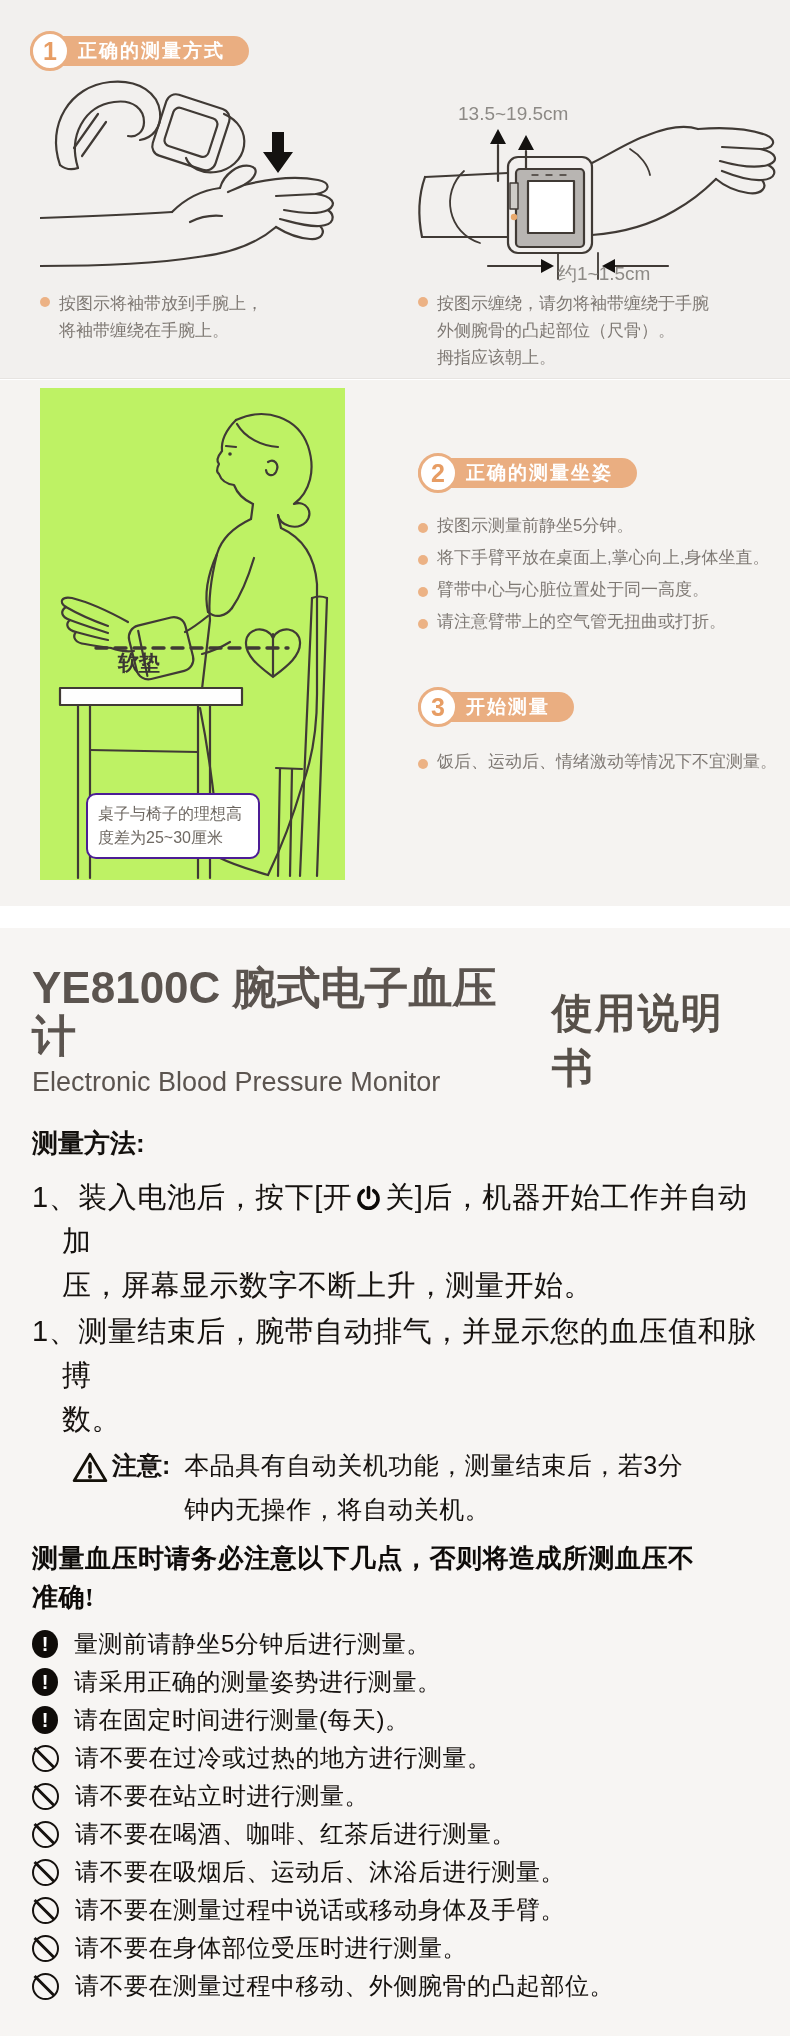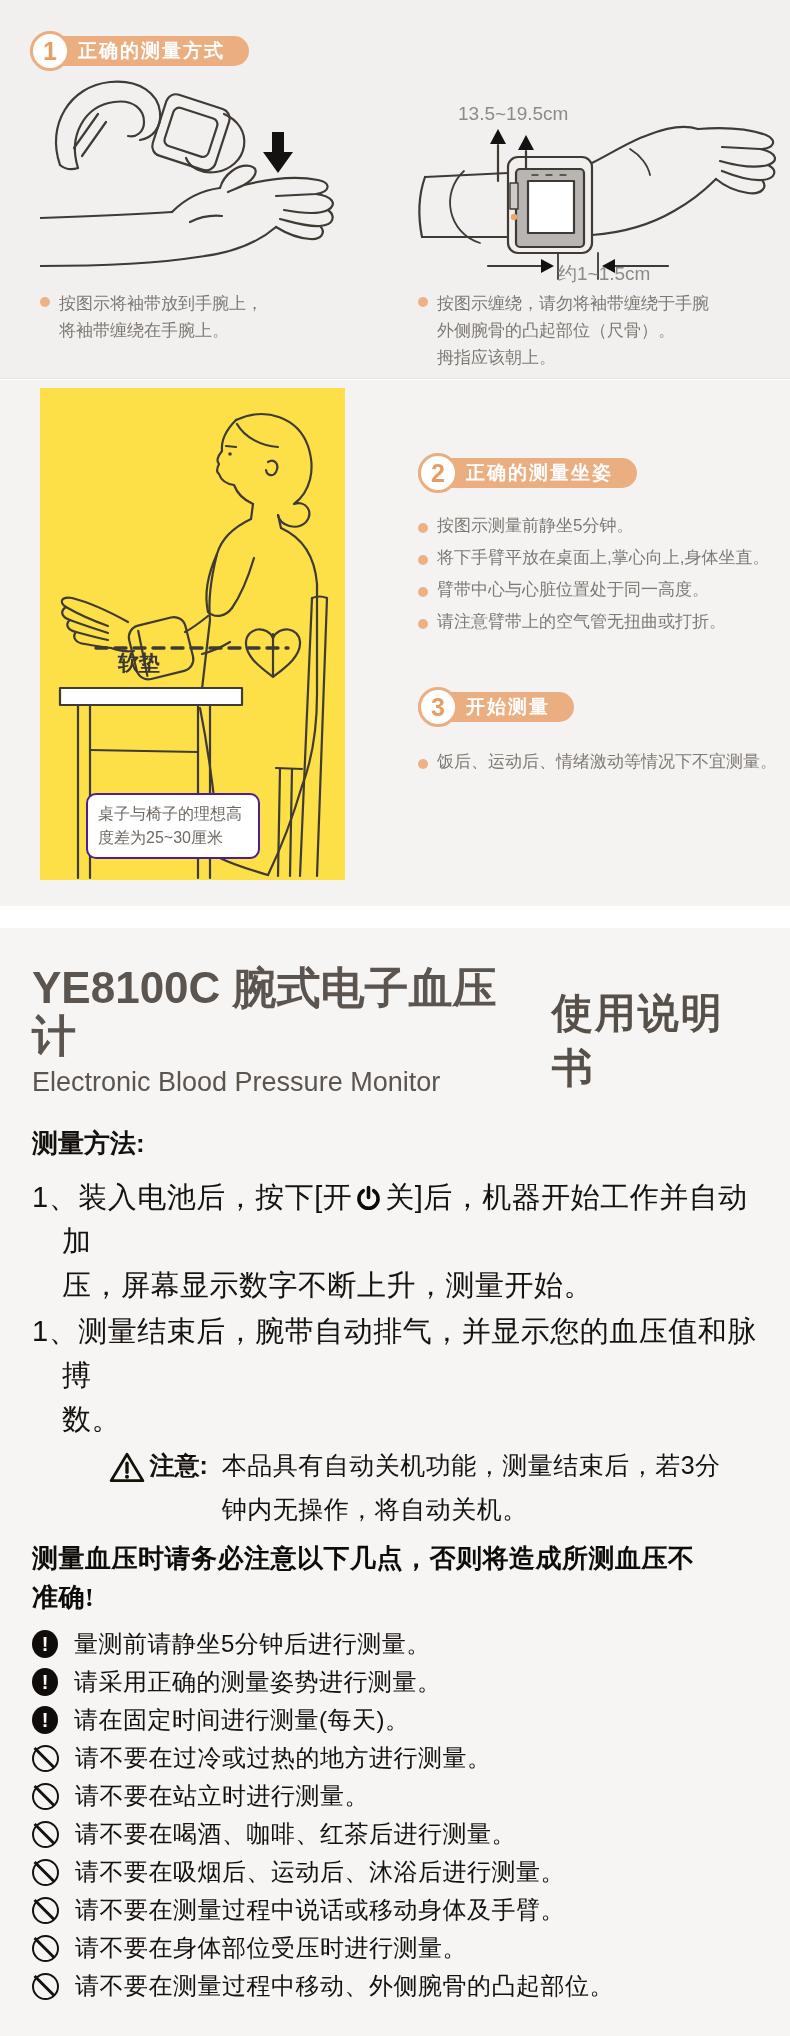--- a/index.html
+++ b/index.html
@@ -24,41 +24,41 @@
     position:absolute;left:0px;top:-5px;width:40px;height:40px;box-sizing:border-box;
     background:#fff;border:3px solid #EAAE81;border-radius:50%;
     display:flex;align-items:center;justify-content:center;
     color:#E79D64;font-size:25px;font-weight:bold;letter-spacing:0;
   }
   
   .cap{position:absolute;display:flex;align-items:flex-start;}
   .cap .dot{width:10px;height:10px;border-radius:50%;background:#ECB285;margin:7px 9px 0 0;flex:none;}
   .cap .txt{font-size:17px;line-height:27px;color:#7E7873;white-space:pre-line;}
   
-  .card{position:absolute;left:40px;top:8px;width:305px;height:492px;background:#fde047;}
+  .card{position:absolute;left:40px;top:8px;width:305px;height:492px;background:#bef264;}
   .cushion{position:absolute;left:78px;top:261px;font-size:21px;font-weight:bold;color:#3A3633;}
   .callout{
     position:absolute;left:46px;top:405px;width:150px;background:#fff;
     border:2px solid #4c1d95;border-radius:10px;padding:7px 10px;
     font-size:16px;line-height:24px;color:#6E6862;white-space:pre-line;
   }
   svg.line-art{stroke:#403A35;stroke-width:2.2;fill:none;stroke-linecap:round;stroke-linejoin:round;}
   svg.line-art text{stroke:none;}
   
   .title-row{display:flex;justify-content:space-between;align-items:flex-end;gap:32px;}
   .model-title{margin:0;font-size:44px;line-height:1.08;font-weight:bold;color:#5B544F;letter-spacing:0;}
   .subtitle-en{margin:8px 0 0 0;font-size:27px;color:#5B544F;letter-spacing:0;}
   .doc-label{font-size:41px;font-weight:bold;color:#575049;padding-bottom:2px;letter-spacing:2px;}
   .method-heading{margin:28px 0 0 0;font-size:26px;font-weight:bold;color:#13100D;}
   .mpara{
     margin:14px 0 0 0;font-size:29px;line-height:44px;color:#16120F;
     padding-left:30px;text-indent:-30px;white-space:pre-line;letter-spacing:0.5px;
   }
   .mpara .seg{white-space:pre-line;}
-  .note-row{display:flex;align-items:flex-start;margin:2px 0 0 40px;justify-content:center;}
+  .note-row{display:flex;align-items:flex-start;margin:2px 0 0 40px;}
   .note-ico{flex:none;margin-top:8px;}
   .note-label{flex:none;font-size:25px;font-weight:bold;color:#16120F;line-height:44px;margin:0 14px 0 4px;}
   .note-text{font-size:25px;line-height:44px;color:#16120F;white-space:pre-line;letter-spacing:0.5px;}
   .warning-heading{
     margin:8px 0 0 0;font-family:"Liberation Serif","DejaVu Serif",serif;
     font-size:26px;font-weight:bold;line-height:39px;color:#0E0B09;white-space:pre-line;letter-spacing:0.5px;
   }
   .prec-list{margin-top:8px;}
   .prec-row{display:flex;align-items:center;height:38px;}
   .prec-row .txt{font-size:24px;color:#15110E;margin-left:16px;letter-spacing:0.5px;}

